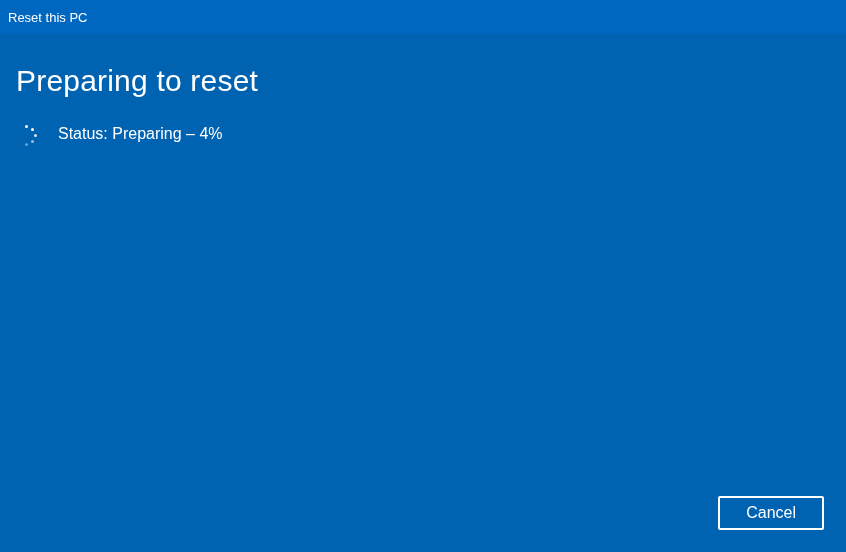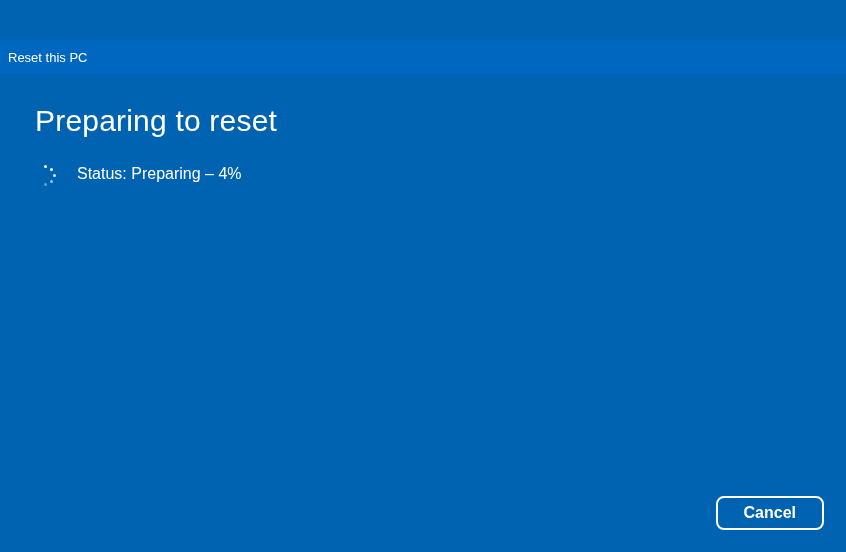--- a/index.html
+++ b/index.html
@@ -17,24 +17,23 @@
       position: relative;
     }
     .titlebar {
       height: 34px;
       background: #0067C0;
       display: flex;
       align-items: center;
       padding-left: 8px;
       font-size: 13px;
       font-weight: 400;
-      margin-top: 40px;
     }
     .content {
-      padding: 30px 32px 0 35px;
+      padding: 30px 32px 0 16px;
     }
     .heading {
       font-size: 30px;
       font-weight: 300;
       margin-bottom: 22px;
       letter-spacing: 0.2px;
     }
     .status-row {
       display: flex;
       align-items: flex-end;
@@ -63,24 +62,24 @@
       position: absolute;
       bottom: 22px;
       right: 22px;
     }
     .cancel-btn {
       background: transparent;
       border: 2px solid #ffffff;
       color: #ffffff;
       font-size: 16px;
       font-family: inherit;
-      font-weight: 700;
+      font-weight: 400;
       padding: 6px 26px;
       cursor: pointer;
-      border-radius: 8px;
+      border-radius: 2px;
     }
   </style>
 </head>
 <body>
 
 <div class="titlebar">
   <span>Reset this PC</span>
 </div>
 
 <div class="content">

